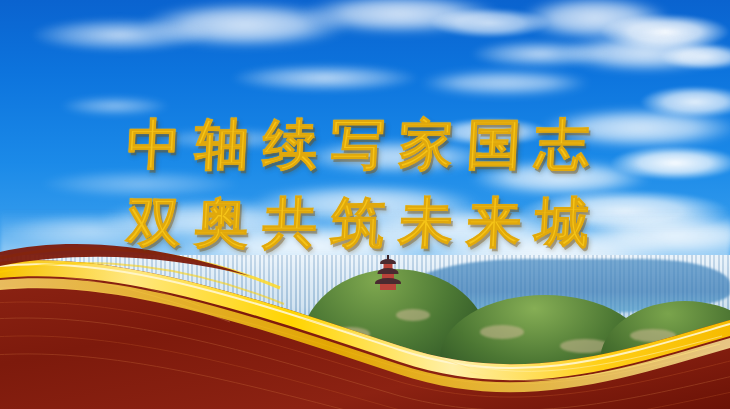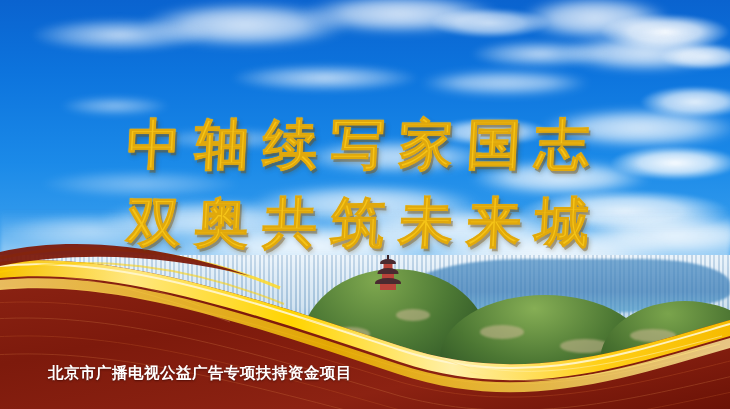--- a/index.html
+++ b/index.html
@@ -243,15 +243,14 @@
       <path d="M455,362 C535,384 618,364 722,336" stroke="#fff2b0" stroke-width="1" fill="none"></path>
       <path d="M300,318 C360,334 420,352 470,368" stroke="#ffe077" stroke-width="1" fill="none"></path>
     </g>
   </svg>
 
   <div class="title-wrap">
     <span class="tline l1">中轴续写家国志</span>
     <span class="tline l2">双奥共筑未来城</span>
   </div>
 
-  <div class="footer">北京市广播电视公益广告专项扶持资金项目</div>
 
 </div>
 
 </body></html>

